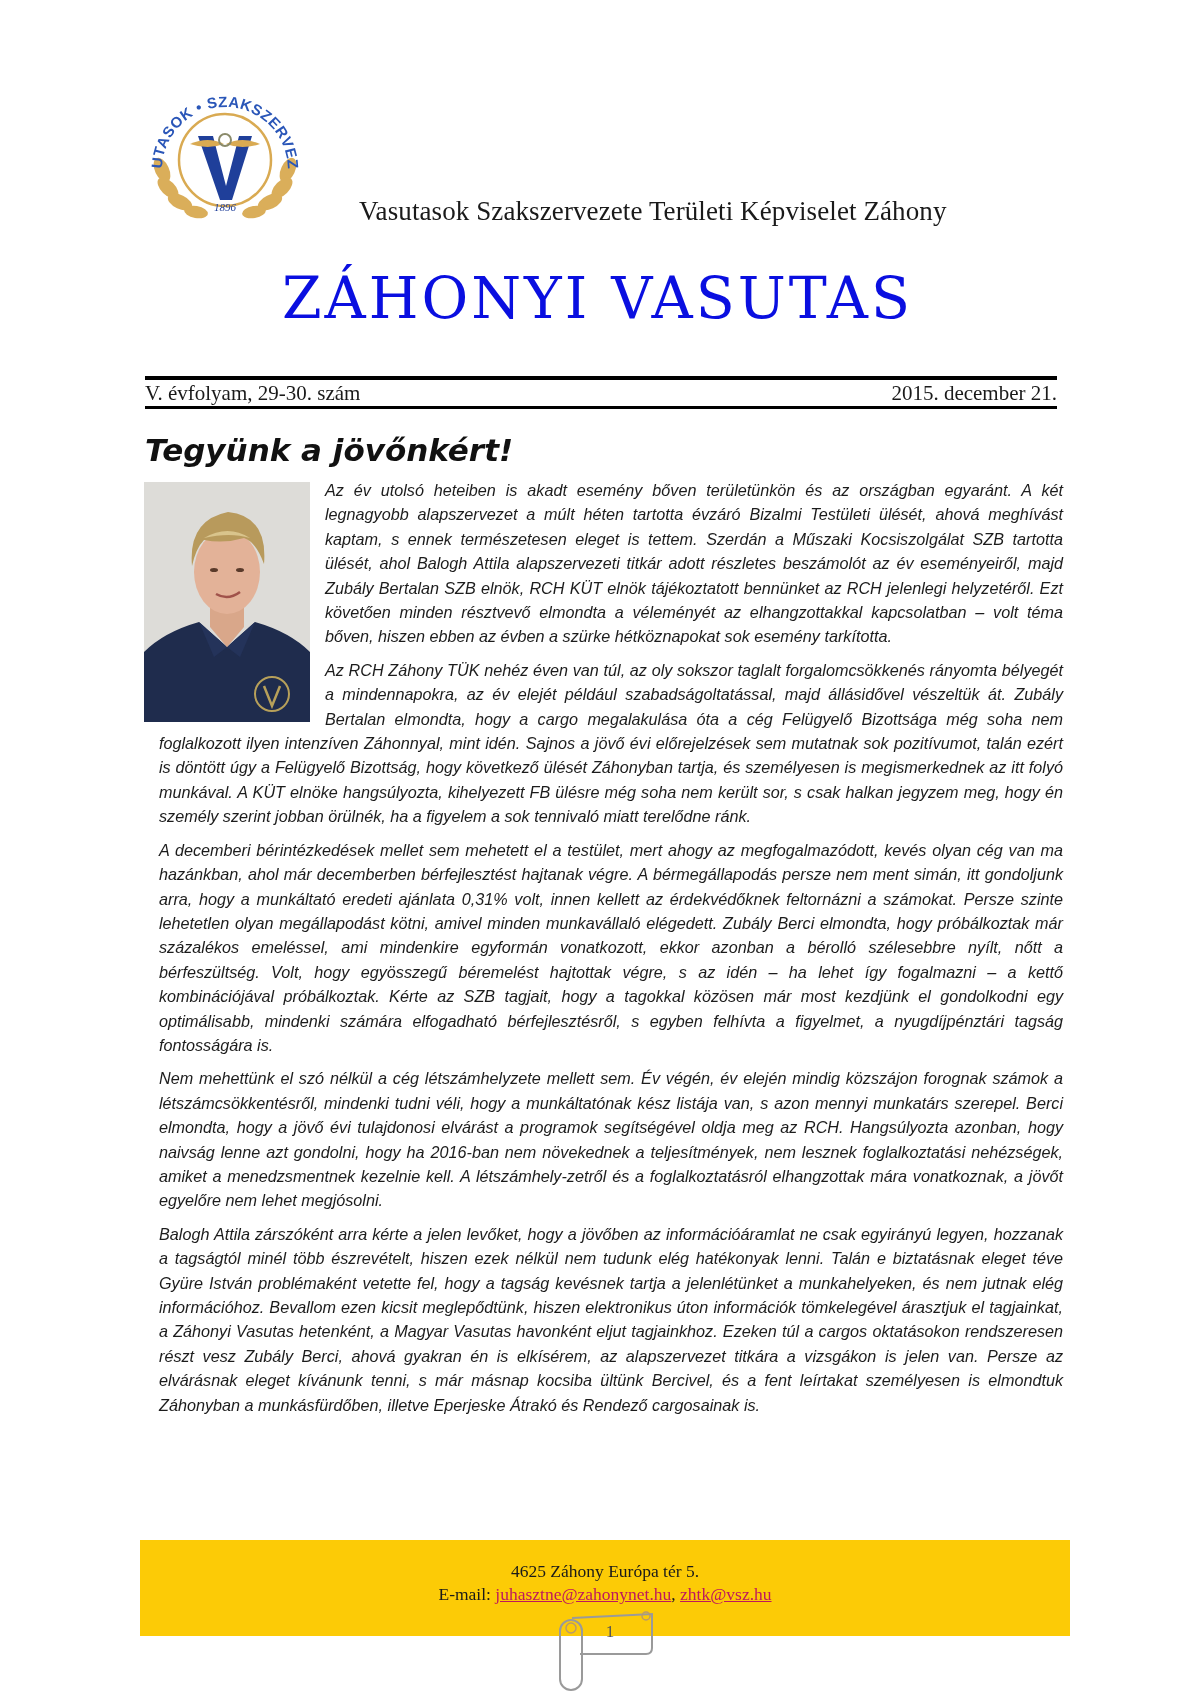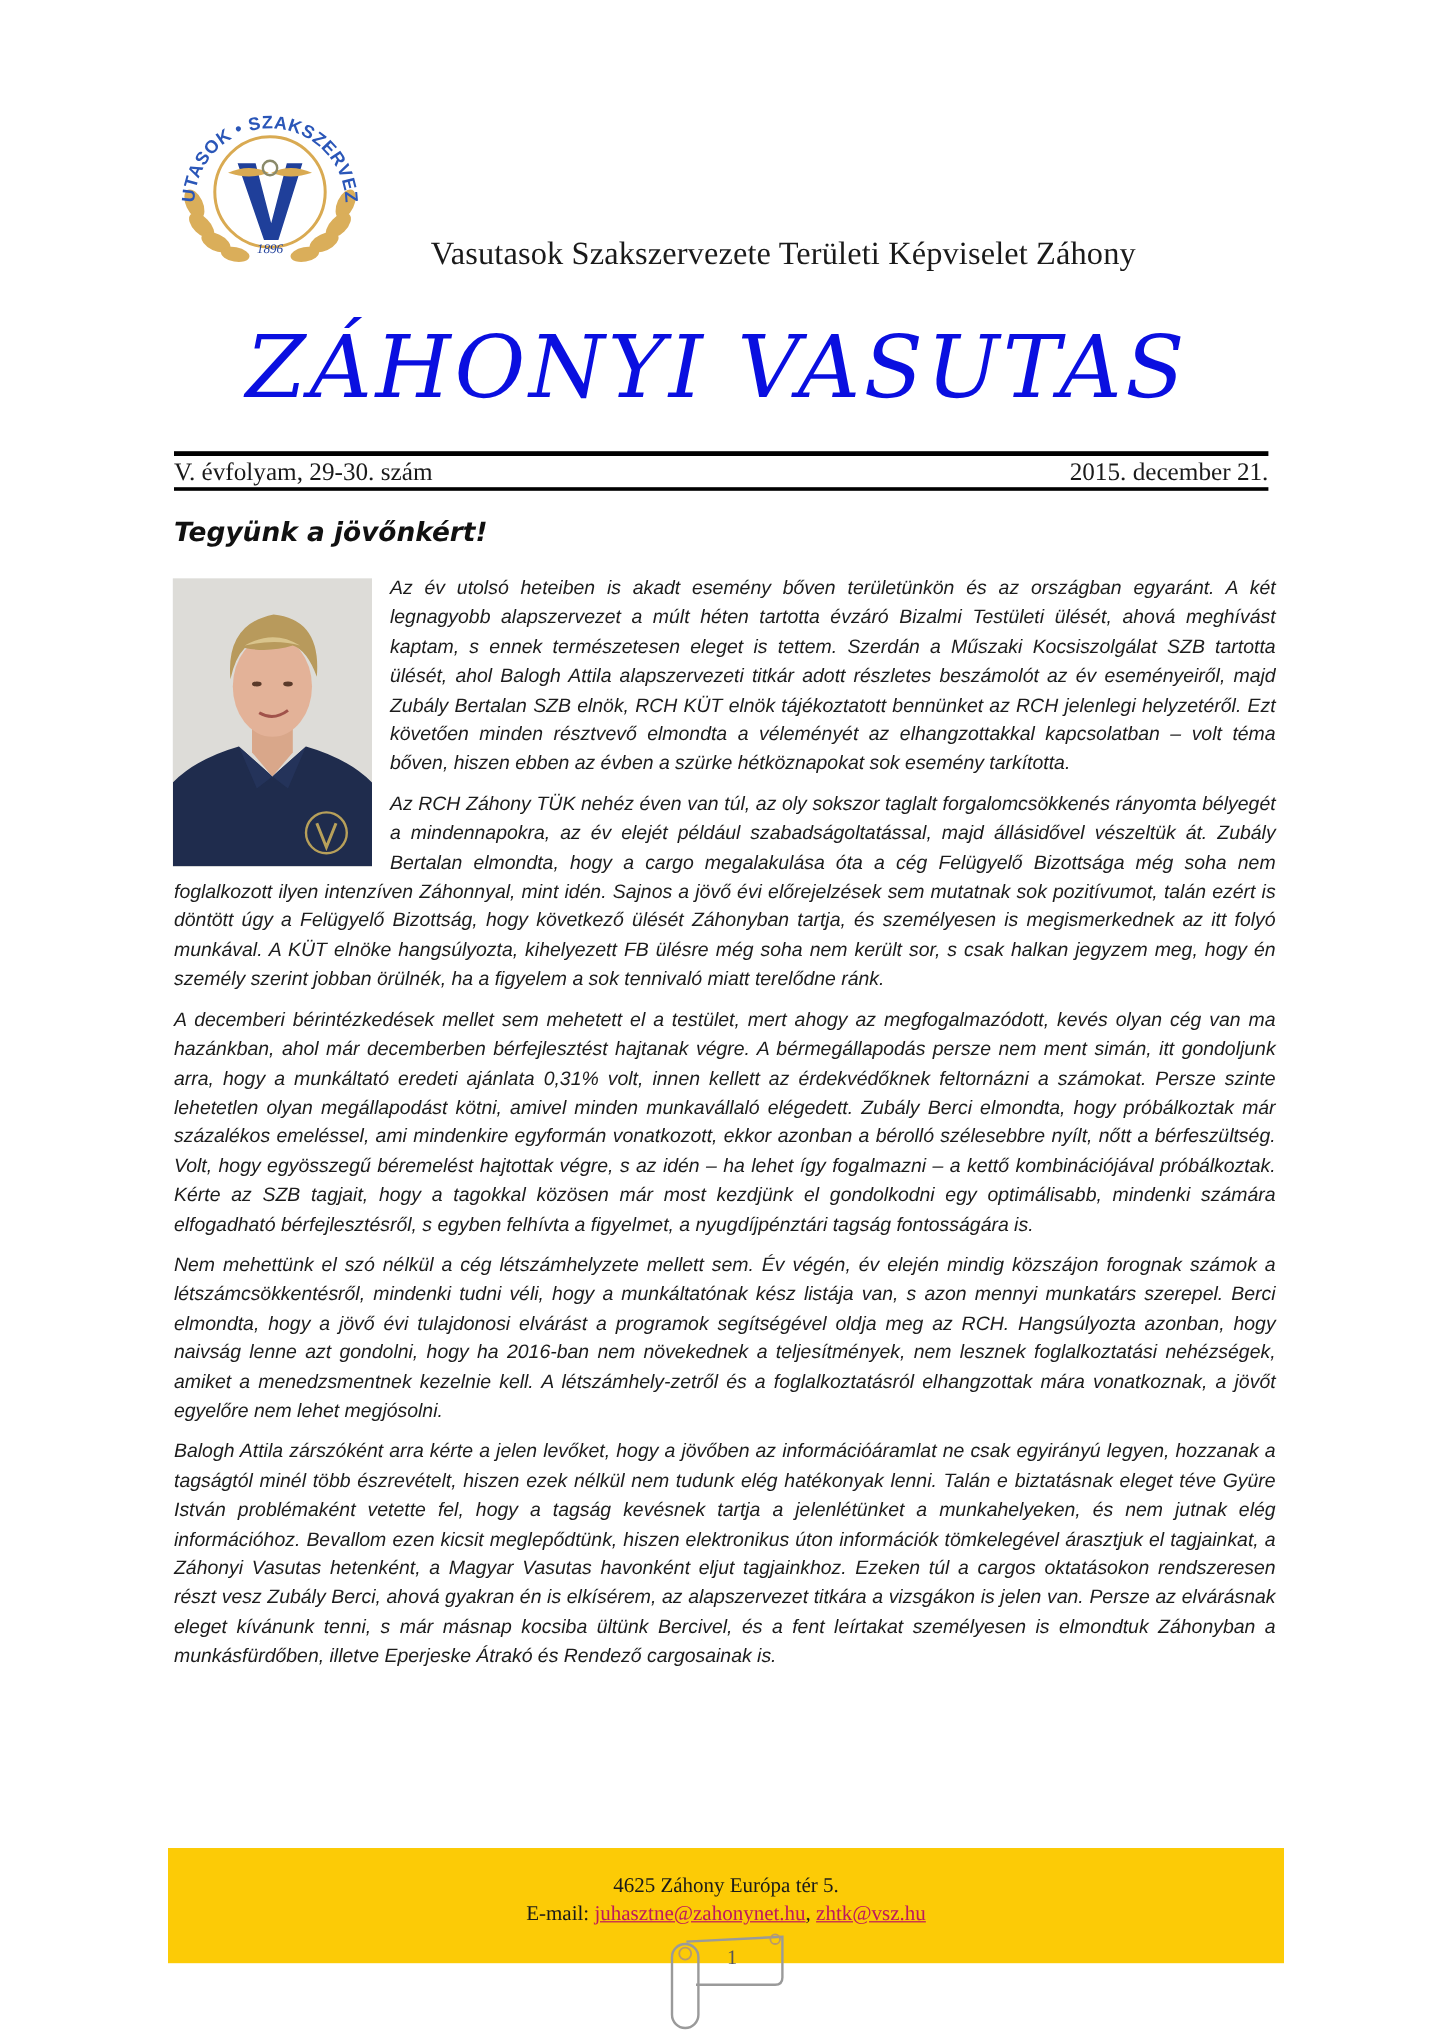--- a/index.html
+++ b/index.html
@@ -1,34 +1,34 @@
 <!DOCTYPE html>
 <html><head>
 <meta charset="utf-8">
 <style>
   html, body { margin: 0; padding: 0; background: #ffffff; }
   body { width: 1200px; height: 1695px; position: relative; overflow: hidden; font-family: "Liberation Sans", sans-serif; color: #1a1a1a; }
 
   .logo { position: absolute; left: 140px; top: 78px; width: 170px; height: 150px; }
   .org-name { position: absolute; left: 311px; top: 196px; font-family: "Liberation Serif", serif; font-size: 27px; color: #1a1a1a; letter-spacing: 0.1px; margin-left: 48px; }
 
-  .masthead { position: absolute; left: 140px; top: 270px; width: 915px; text-align: center; font-family: "DejaVu Serif", serif; font-style: italic; font-size: 72px; color: #0a0fe0; letter-spacing: 3px; line-height: 1; }
+  .masthead { position: absolute; left: 140px; top: 270px; width: 915px; text-align: center; font-family: "DejaVu Serif", serif; font-size: 57px; color: #0a0fe0; letter-spacing: 3px; line-height: 1; }
 
   .rule-top { position: absolute; left: 145px; top: 376px; width: 912px; height: 4px; background: #000; }
   .issue-line { position: absolute; left: 145px; top: 381px; width: 912px; height: 20px; font-family: "Liberation Serif", serif; font-size: 21px; line-height: 24px; color: #1a1a1a; }
   .issue-line .left { position: absolute; left: 0; top: 0; }
   .issue-line .right { position: absolute; right: 0; top: 0; }
   .rule-bottom { position: absolute; left: 145px; top: 406px; width: 912px; height: 3px; background: #000; }
 
-  .article-title { position: absolute; left: 145px; top: 432px; font-family: "DejaVu Sans", sans-serif; font-weight: bold; font-style: italic; font-size: 22px; color: #111; text-align: center; }
+  .article-title { position: absolute; left: 145px; top: 432px; font-family: "DejaVu Sans", sans-serif; font-weight: bold; font-style: italic; font-size: 31px; color: #111; text-align: center; }
 
   .photo { position: absolute; left: 144px; top: 482px; width: 166px; height: 240px; overflow: hidden; background: #dcdcd9; }
 
   .body-text { position: absolute; left: 145px; top: 478px; width: 918px; font-family: "Liberation Sans", sans-serif; font-style: italic; font-size: 16.2px; line-height: 24.4px; color: #1c1c1c; text-align: justify; }
-  .body-text p { margin: 0 0 9px 0; }
+  .body-text p { margin: 0 0 9px 0; padding-left: 14px; }
   .float-spacer { float: left; width: 180px; height: 242px; }
 
   .footer-box { position: absolute; left: 140px; top: 1540px; width: 930px; height: 96px; background: #fccb06; text-align: center; font-family: "Liberation Serif", serif; font-size: 17.5px; line-height: 23px; color: #1a1a1a; padding-top: 20px; box-sizing: border-box; }
   .footer-box a { color: #be185d; text-decoration: underline; }
 
   .page-scroll { position: absolute; left: 552px; top: 1608px; width: 110px; height: 84px; }
   .page-num { position: absolute; left: 598px; top: 1622px; width: 24px; text-align: center; font-family: "Liberation Serif", serif; font-size: 17px; color: #555; }
 </style>
 </head>
 <body>

